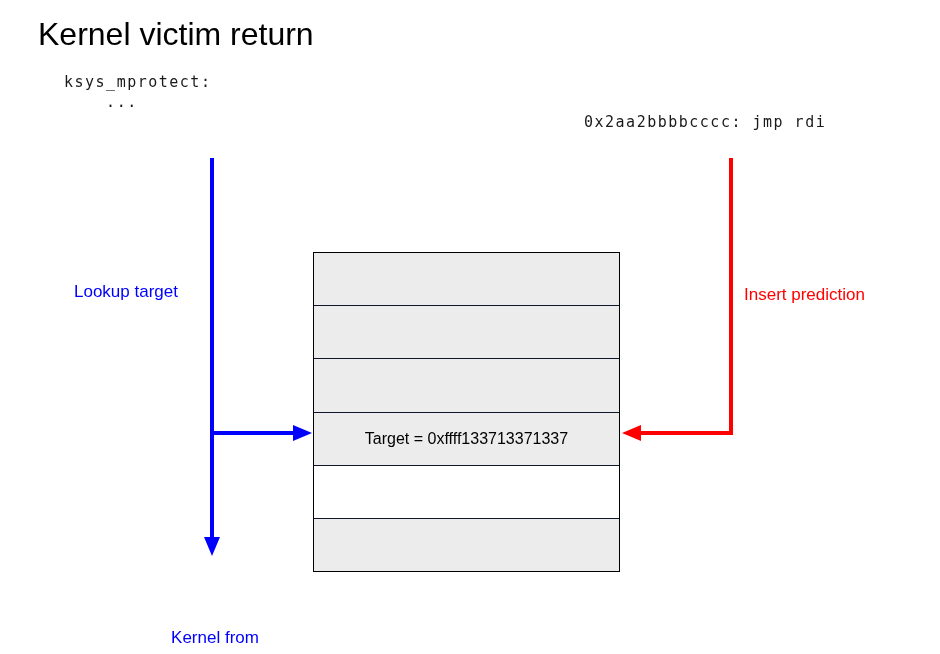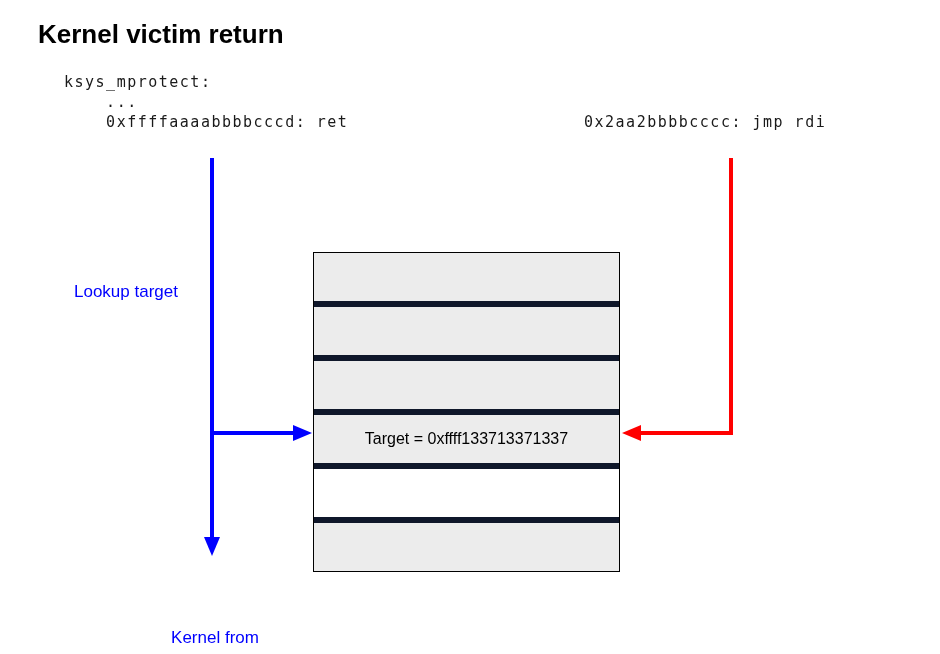--- a/index.html
+++ b/index.html
@@ -7,23 +7,23 @@
     position: relative;
     width: 940px;
     height: 654px;
     background: #ffffff;
     font-family: "Liberation Sans", sans-serif;
     color: #000000;
     overflow: hidden;
   }
   .abs { position: absolute; }
   .heading {
-    font-size: 26px;
+    font-size: 32px;
     line-height: 32px;
-    font-weight: 700;
+    font-weight: 400;
     color: #000000;
     white-space: pre;
   }
   .code {
     font-family: "DejaVu Sans Mono", "Liberation Mono", monospace;
     font-size: 15px;
     line-height: 20px;
     letter-spacing: 1.5px;
     color: #1a1a1a;
     margin-left: 24px;
@@ -38,21 +38,21 @@
   .btb-table {
     box-sizing: border-box;
     border: 1px solid #000000;
     display: flex;
     flex-direction: column;
     background: #ffffff;
   }
   .btb-row {
     flex: 1 1 0;
     box-sizing: border-box;
-    border-bottom: 6px solid #0f172a;
+    border-bottom: 1px solid #0f172a;
     display: flex;
     align-items: center;
     justify-content: center;
     font-size: 16px;
     color: #000000;
     white-space: pre;
   }
   .btb-row:last-child { border-bottom: none; }
   .btb-row.shaded { background: #ececec; }
   .label {
@@ -68,38 +68,38 @@
 </head>
 <body>
 
 <div class="canvas">
 
   <div class="abs heading" style="left:38px; top:18px;">Kernel victim return</div>
 
   <div class="abs code" style="left:40px; top:72px;">
     <div class="line">ksys_mprotect:</div>
     <div class="line">    ...</div>
-    <div class="line">    0xffffaaaabbbbcccd: ret</div>
   </div>
 
   <div class="abs code" style="left:560px; top:112px;">
     <div class="line">0x2aa2bbbbcccc: jmp rdi</div>
   </div>
 
 
   <div class="abs btb-table" style="left:313px; top:252px; width:307px; height:320px;">
     <div class="btb-row shaded"></div>
     <div class="btb-row shaded"></div>
     <div class="btb-row shaded"></div>
     <div class="btb-row shaded">Target = 0xffff133713371337</div>
     <div class="btb-row"></div>
     <div class="btb-row shaded"></div>
   </div>
 
   <div class="abs label blue" style="left:74px; top:281px;">Lookup target</div>
+  <div class="abs label red" style="left:744px; top:284px;">Insert prediction</div>
   <div class="abs label blue center" style="left:132px; top:578px; width:166px; line-height:24px;">
     <div>Kernel from</div>
     
   </div>
 
   <svg class="arrows" width="940" height="654" viewBox="0 0 940 654">
 
     <g fill="none" stroke-width="4" stroke="#0000ff">
       <path d="M212,158 L212,539"></path>
       <path d="M212,433 L293,433"></path>

